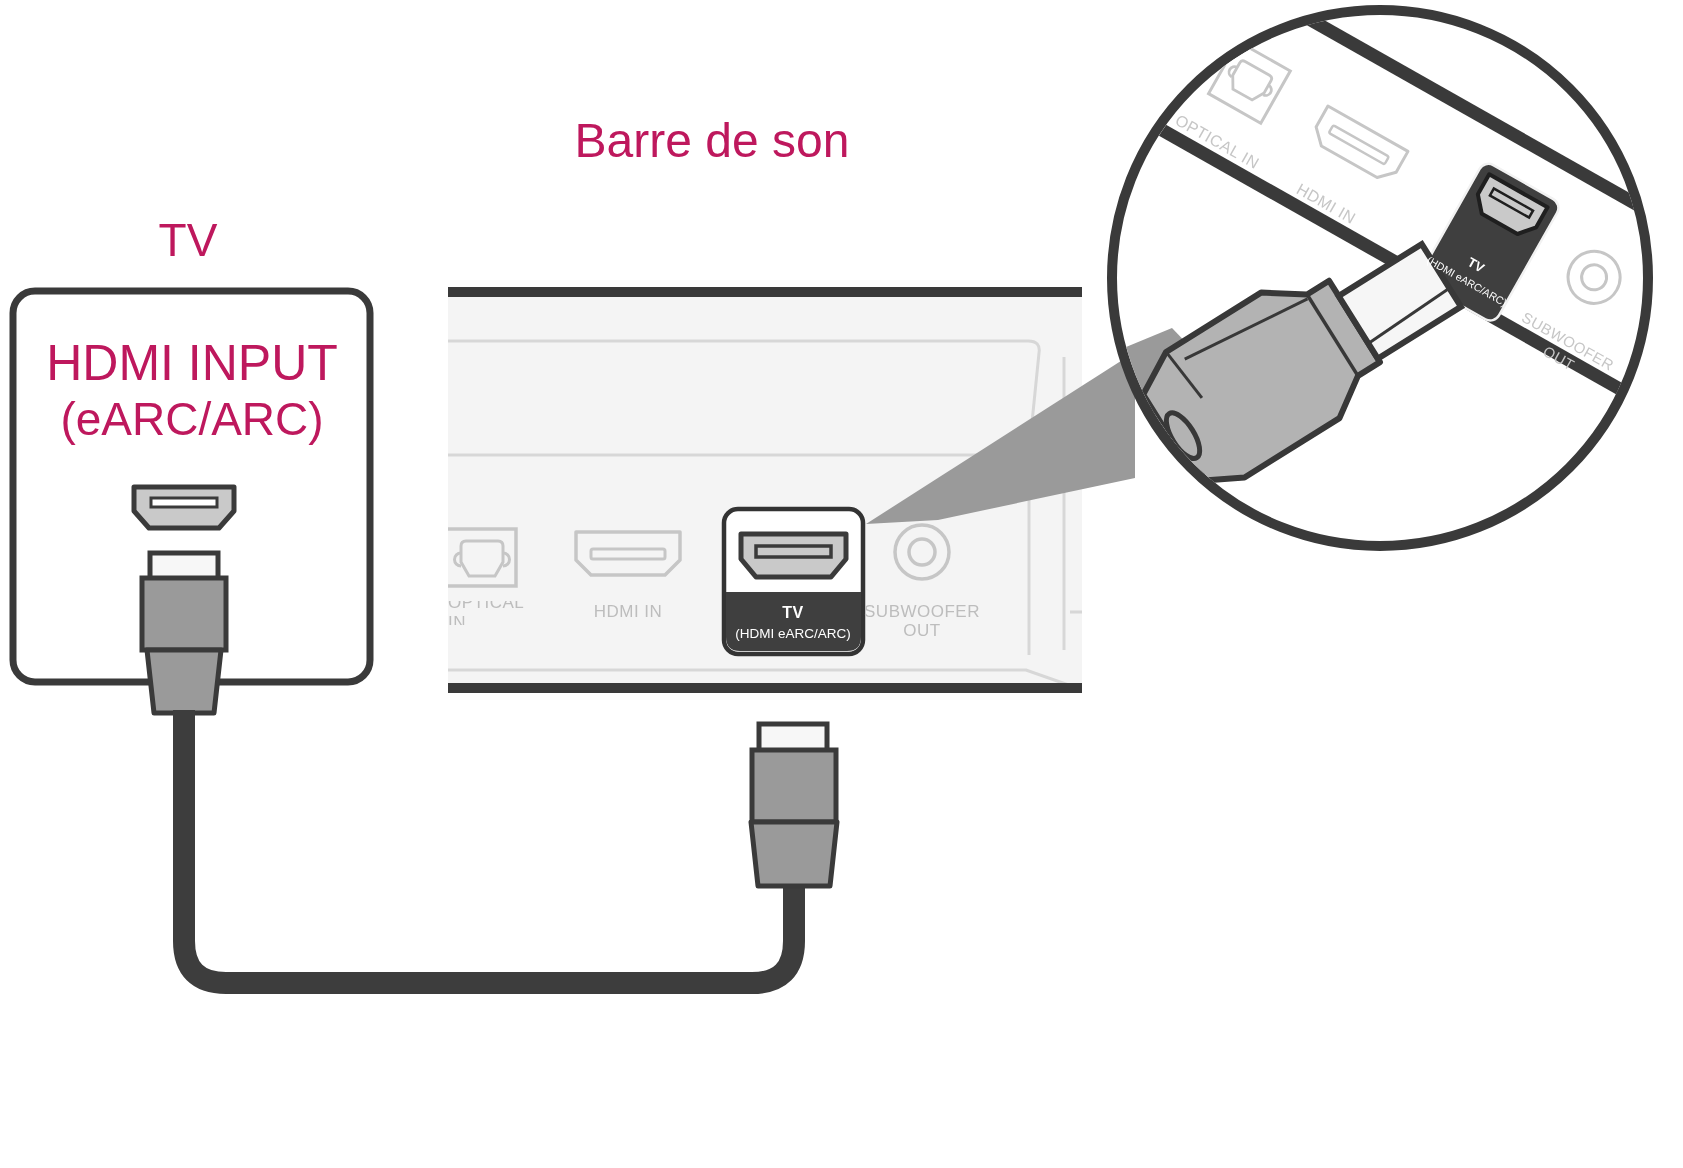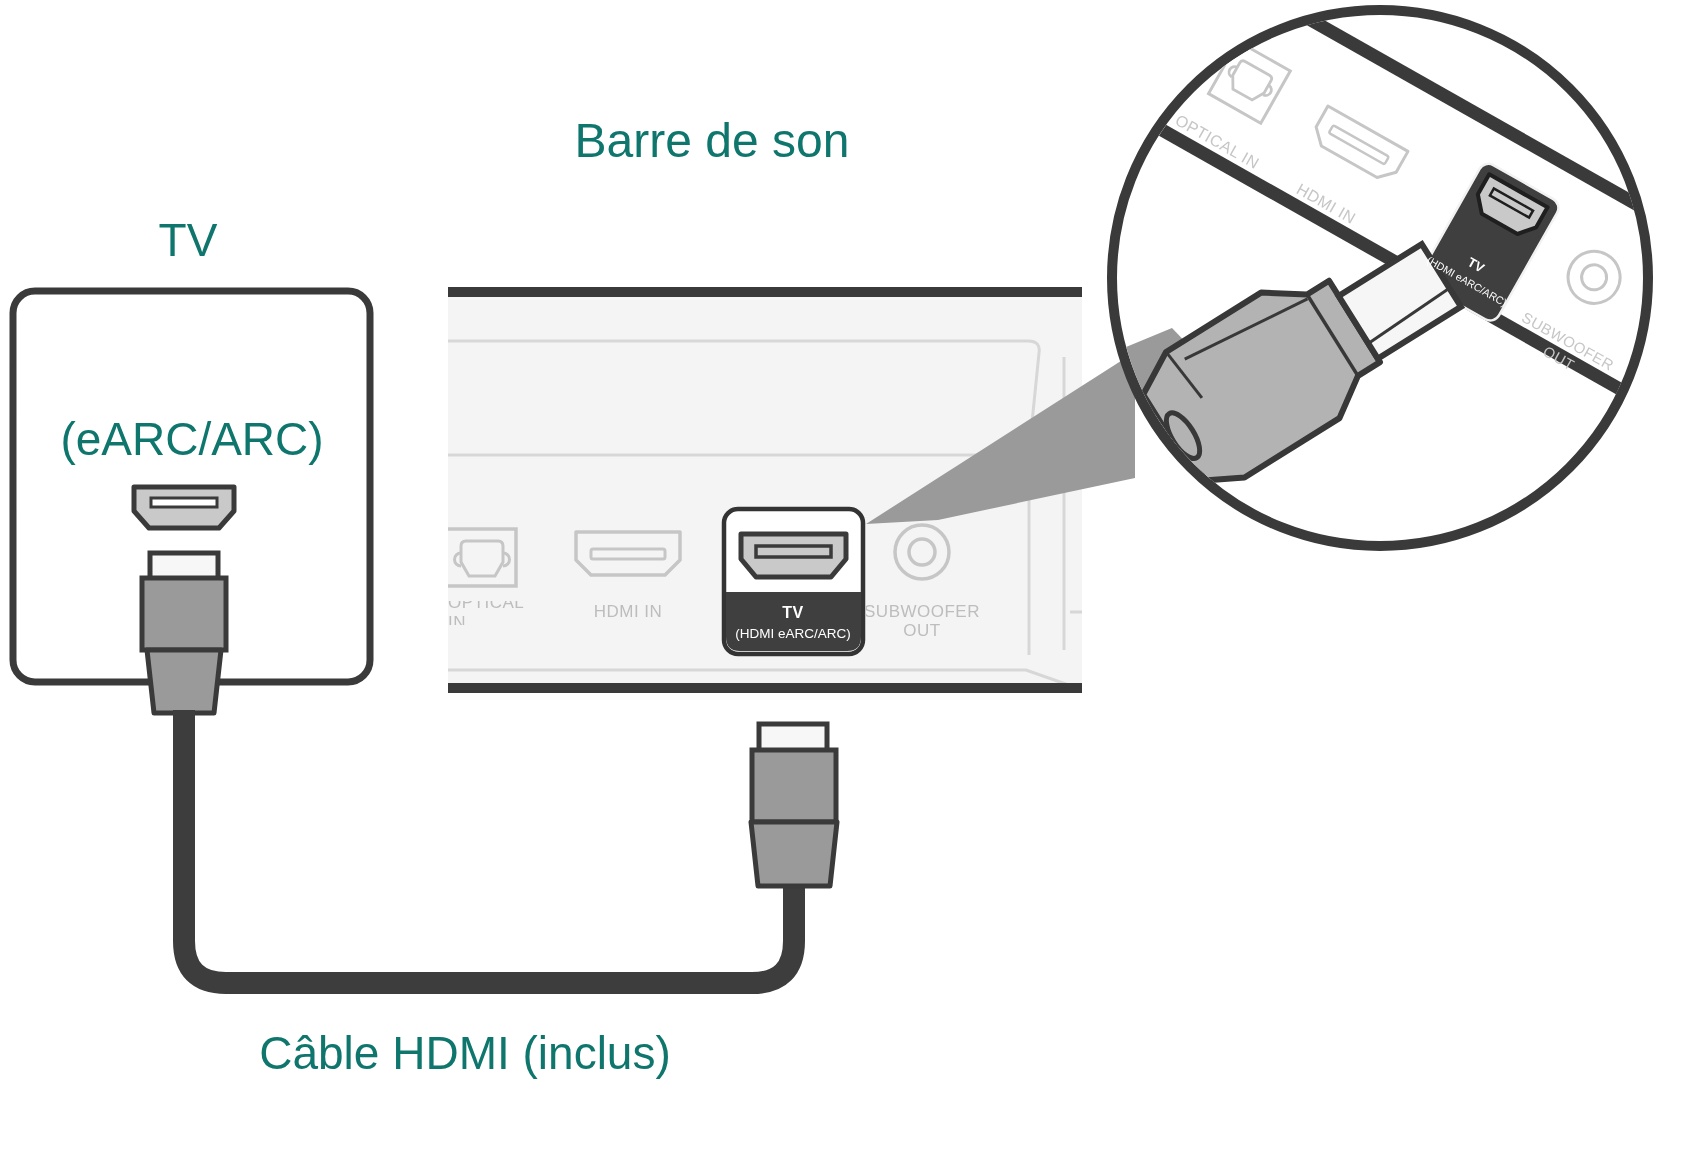--- a/index.html
+++ b/index.html
@@ -1,19 +1,19 @@
 <!DOCTYPE html>
 <html><head>
 <meta charset="utf-8">
 <style>
   html,body{margin:0;padding:0;background:#fff;}
   #stage{position:relative;width:1683px;height:1168px;background:#fff;overflow:hidden;
          font-family:"Liberation Sans", sans-serif;}
   #gfx{position:absolute;left:0;top:0;}
-  .lbl{position:absolute;white-space:nowrap;color:#0f766e;transform:translate(-50%,-50%);}
+  .lbl{position:absolute;white-space:nowrap;color:#be185d;transform:translate(-50%,-50%);}
   .big{font-size:46px;}
   .title{font-size:48px;}
   .hdmi-input{font-size:50px;}
   .portlbl{font-size:17px;color:#bdbdbd;letter-spacing:.5px;}
   .badge1{font-size:16px;color:#fff;font-weight:bold;letter-spacing:.5px;}
   .badge2{font-size:13.5px;color:#fff;}
   .m-rot{transform:translate(-50%,-50%) rotate(29.5deg);}
   .m-port{font-size:16px;color:#c6c6c6;letter-spacing:.5px;}
   .m-badge1{font-size:13px;color:#fff;font-weight:bold;}
   .m-badge2{font-size:10.5px;color:#fff;}
@@ -139,33 +139,33 @@
         <rect x="224" y="-44" width="98" height="74" fill="#f6f6f6" stroke="#383838" stroke-width="6"></rect>
         <path d="M224,12 L322,8" stroke="#383838" stroke-width="3" fill="none"></path>
       </g>
     </g>
   </g>
 </svg>
 
 <div class="lbl big" style="left:188px;top:240px;">TV</div>
 <div class="lbl title" style="left:712px;top:140px;">Barre de son</div>
 
-<div class="lbl big" style="left:192px;top:419px;margin-top:20px;">(eARC/ARC)</div>
+<div class="lbl hdmi-input" style="left:192px;top:363px;">HDMI INPUT</div>
+<div class="lbl big" style="left:192px;top:419px;">(eARC/ARC)</div>
 
 <div class="clipbox">
   <span class="portlbl">OPTICAL IN</span>
 </div>
 <div class="lbl portlbl" style="left:628px;top:612px;">HDMI IN</div>
 <div class="lbl badge1" style="left:793px;top:613px;">TV</div>
 <div class="lbl badge2" style="left:793px;top:633px;">(HDMI eARC/ARC)</div>
 <div class="lbl portlbl" style="left:922px;top:612px;">SUBWOOFER</div>
 <div class="lbl portlbl" style="left:922px;top:631px;">OUT</div>
 
 <div class="lbl m-rot m-port" style="left:1217px;top:142px;">OPTICAL IN</div>
 <div class="lbl m-rot m-port" style="left:1326px;top:204px;">HDMI IN</div>
 <div class="lbl m-rot m-badge1" style="left:1476px;top:265px;">TV</div>
 <div class="lbl m-rot m-badge2" style="left:1467px;top:281px;">(HDMI eARC/ARC)</div>
 <div class="lbl m-rot m-port" style="left:1568px;top:341px;font-size:15px;">SUBWOOFER</div>
 <div class="lbl m-rot m-port" style="left:1559px;top:358px;font-size:15px;">OUT</div>
 
-<div class="lbl big" style="left:465px;top:1053px;">Câble HDMI (inclus)</div>
 
 </div>
 
 </body></html>

